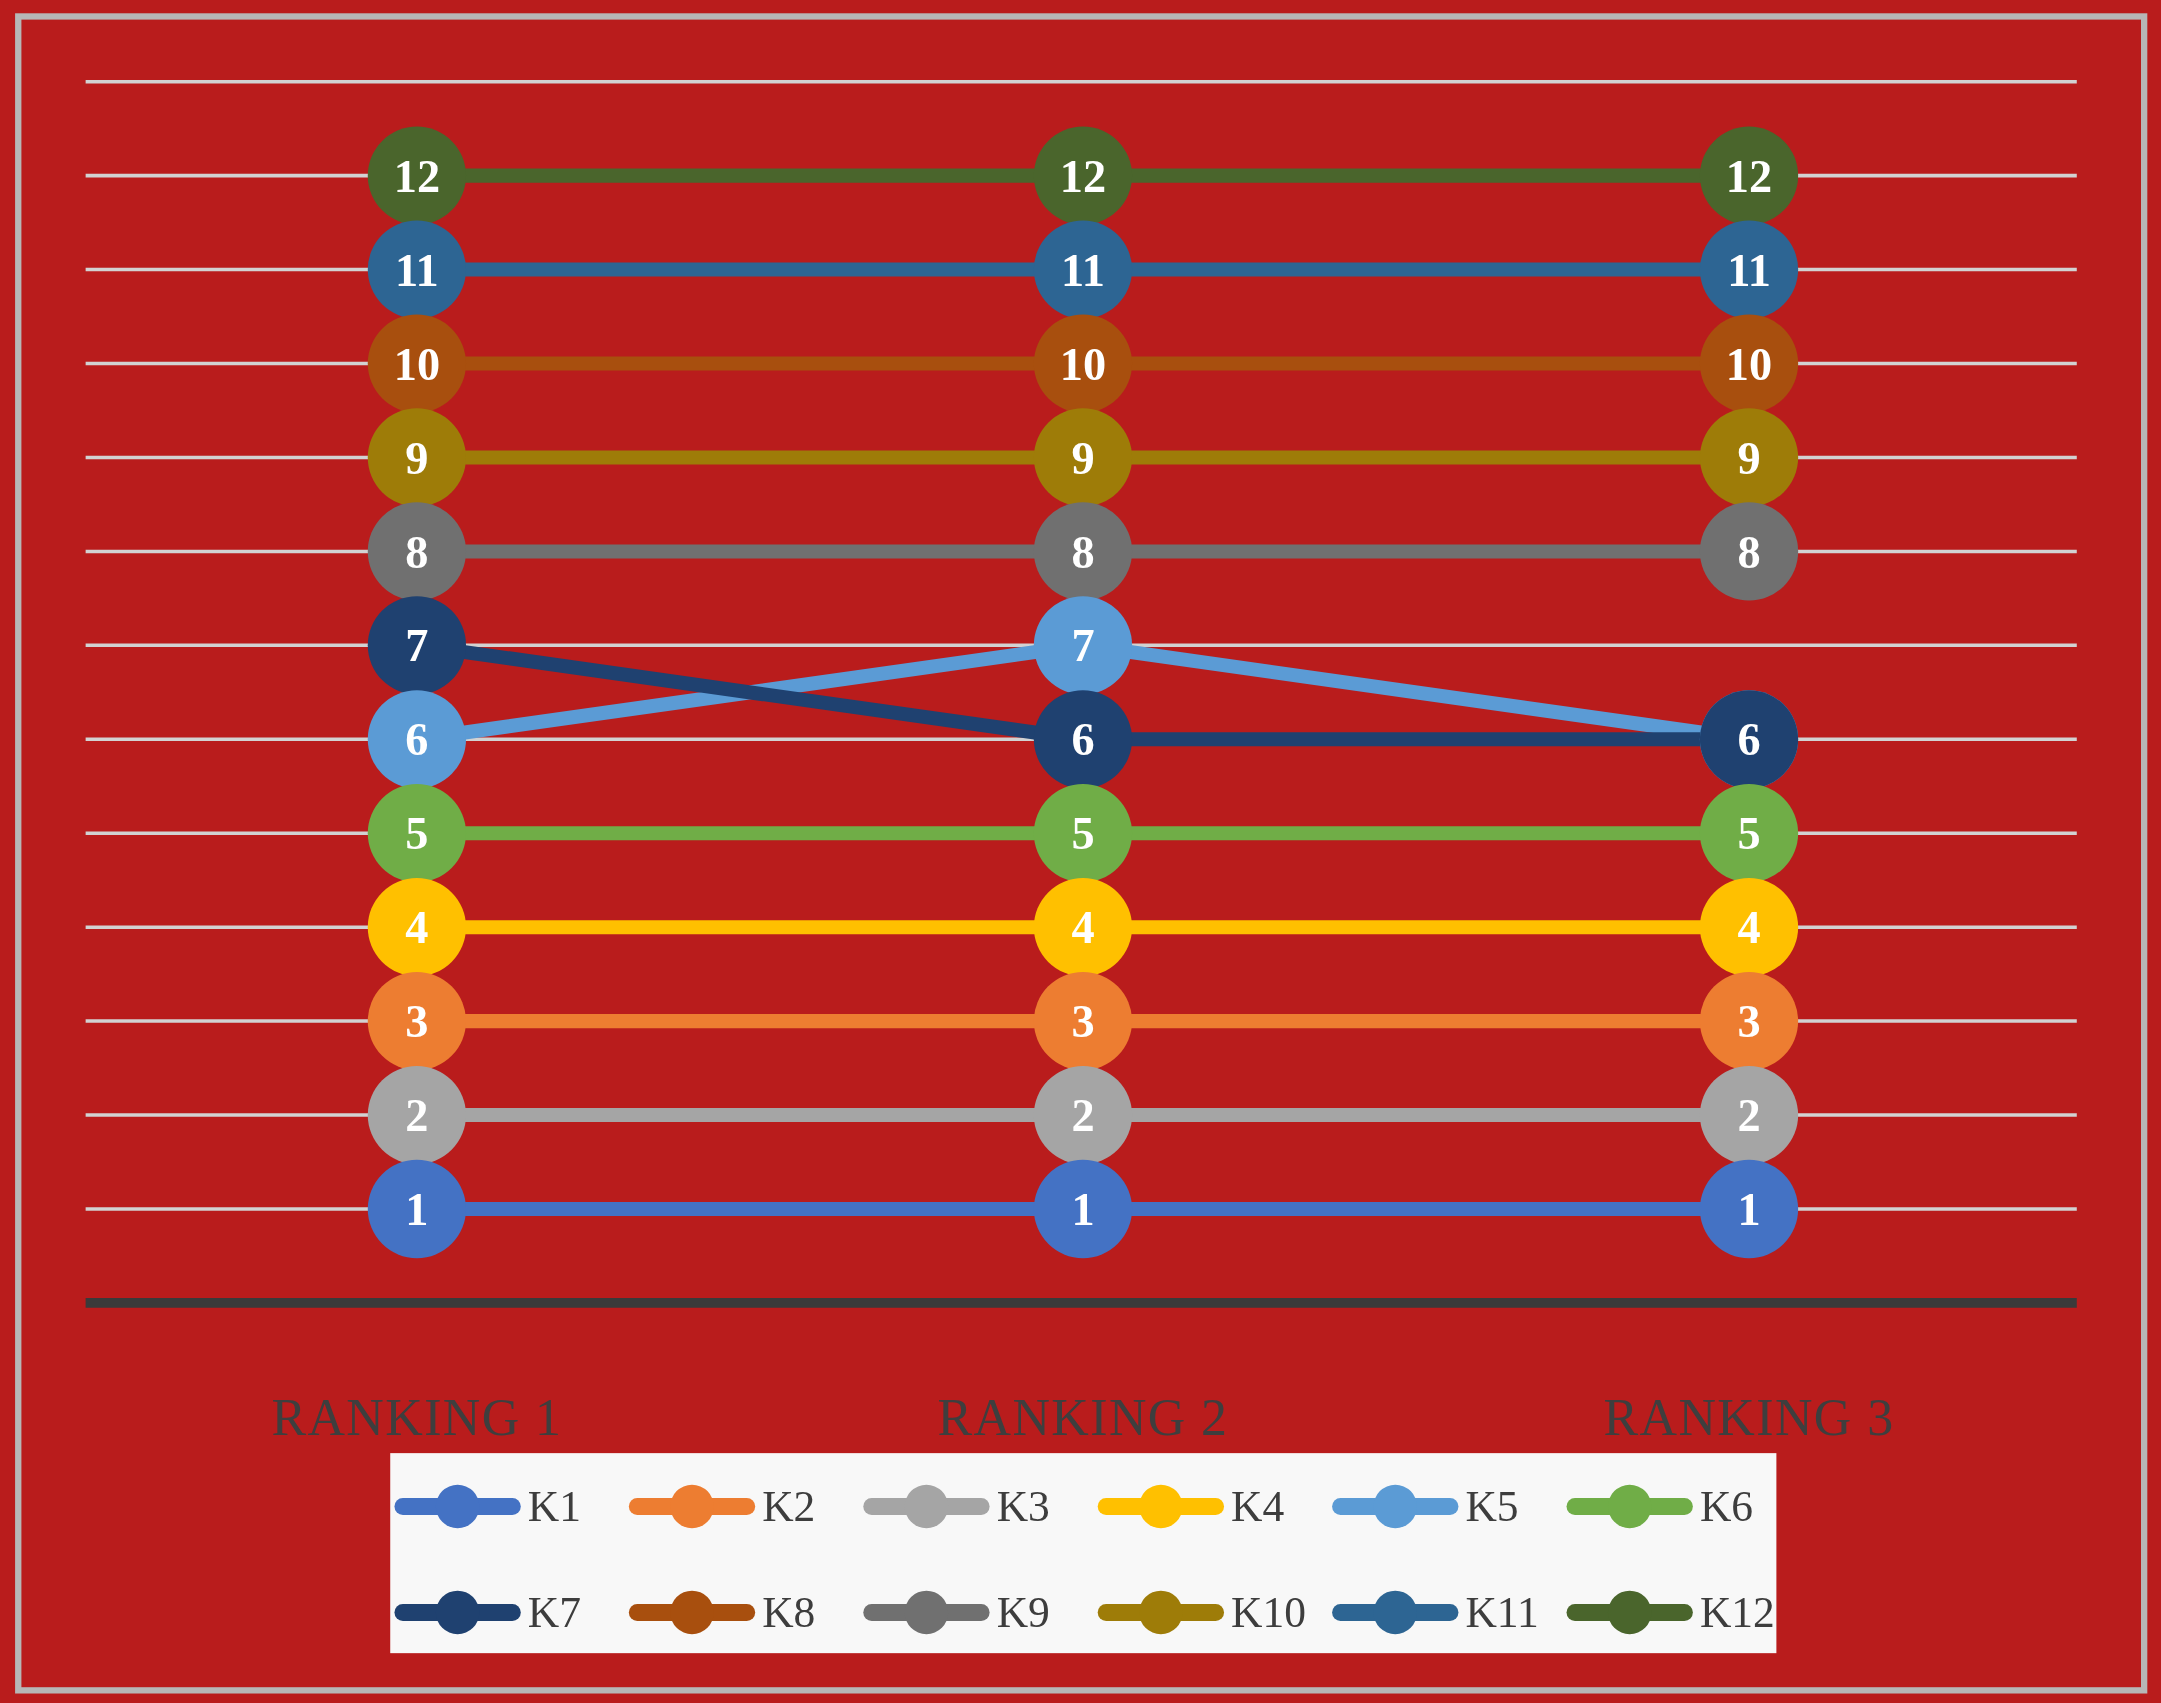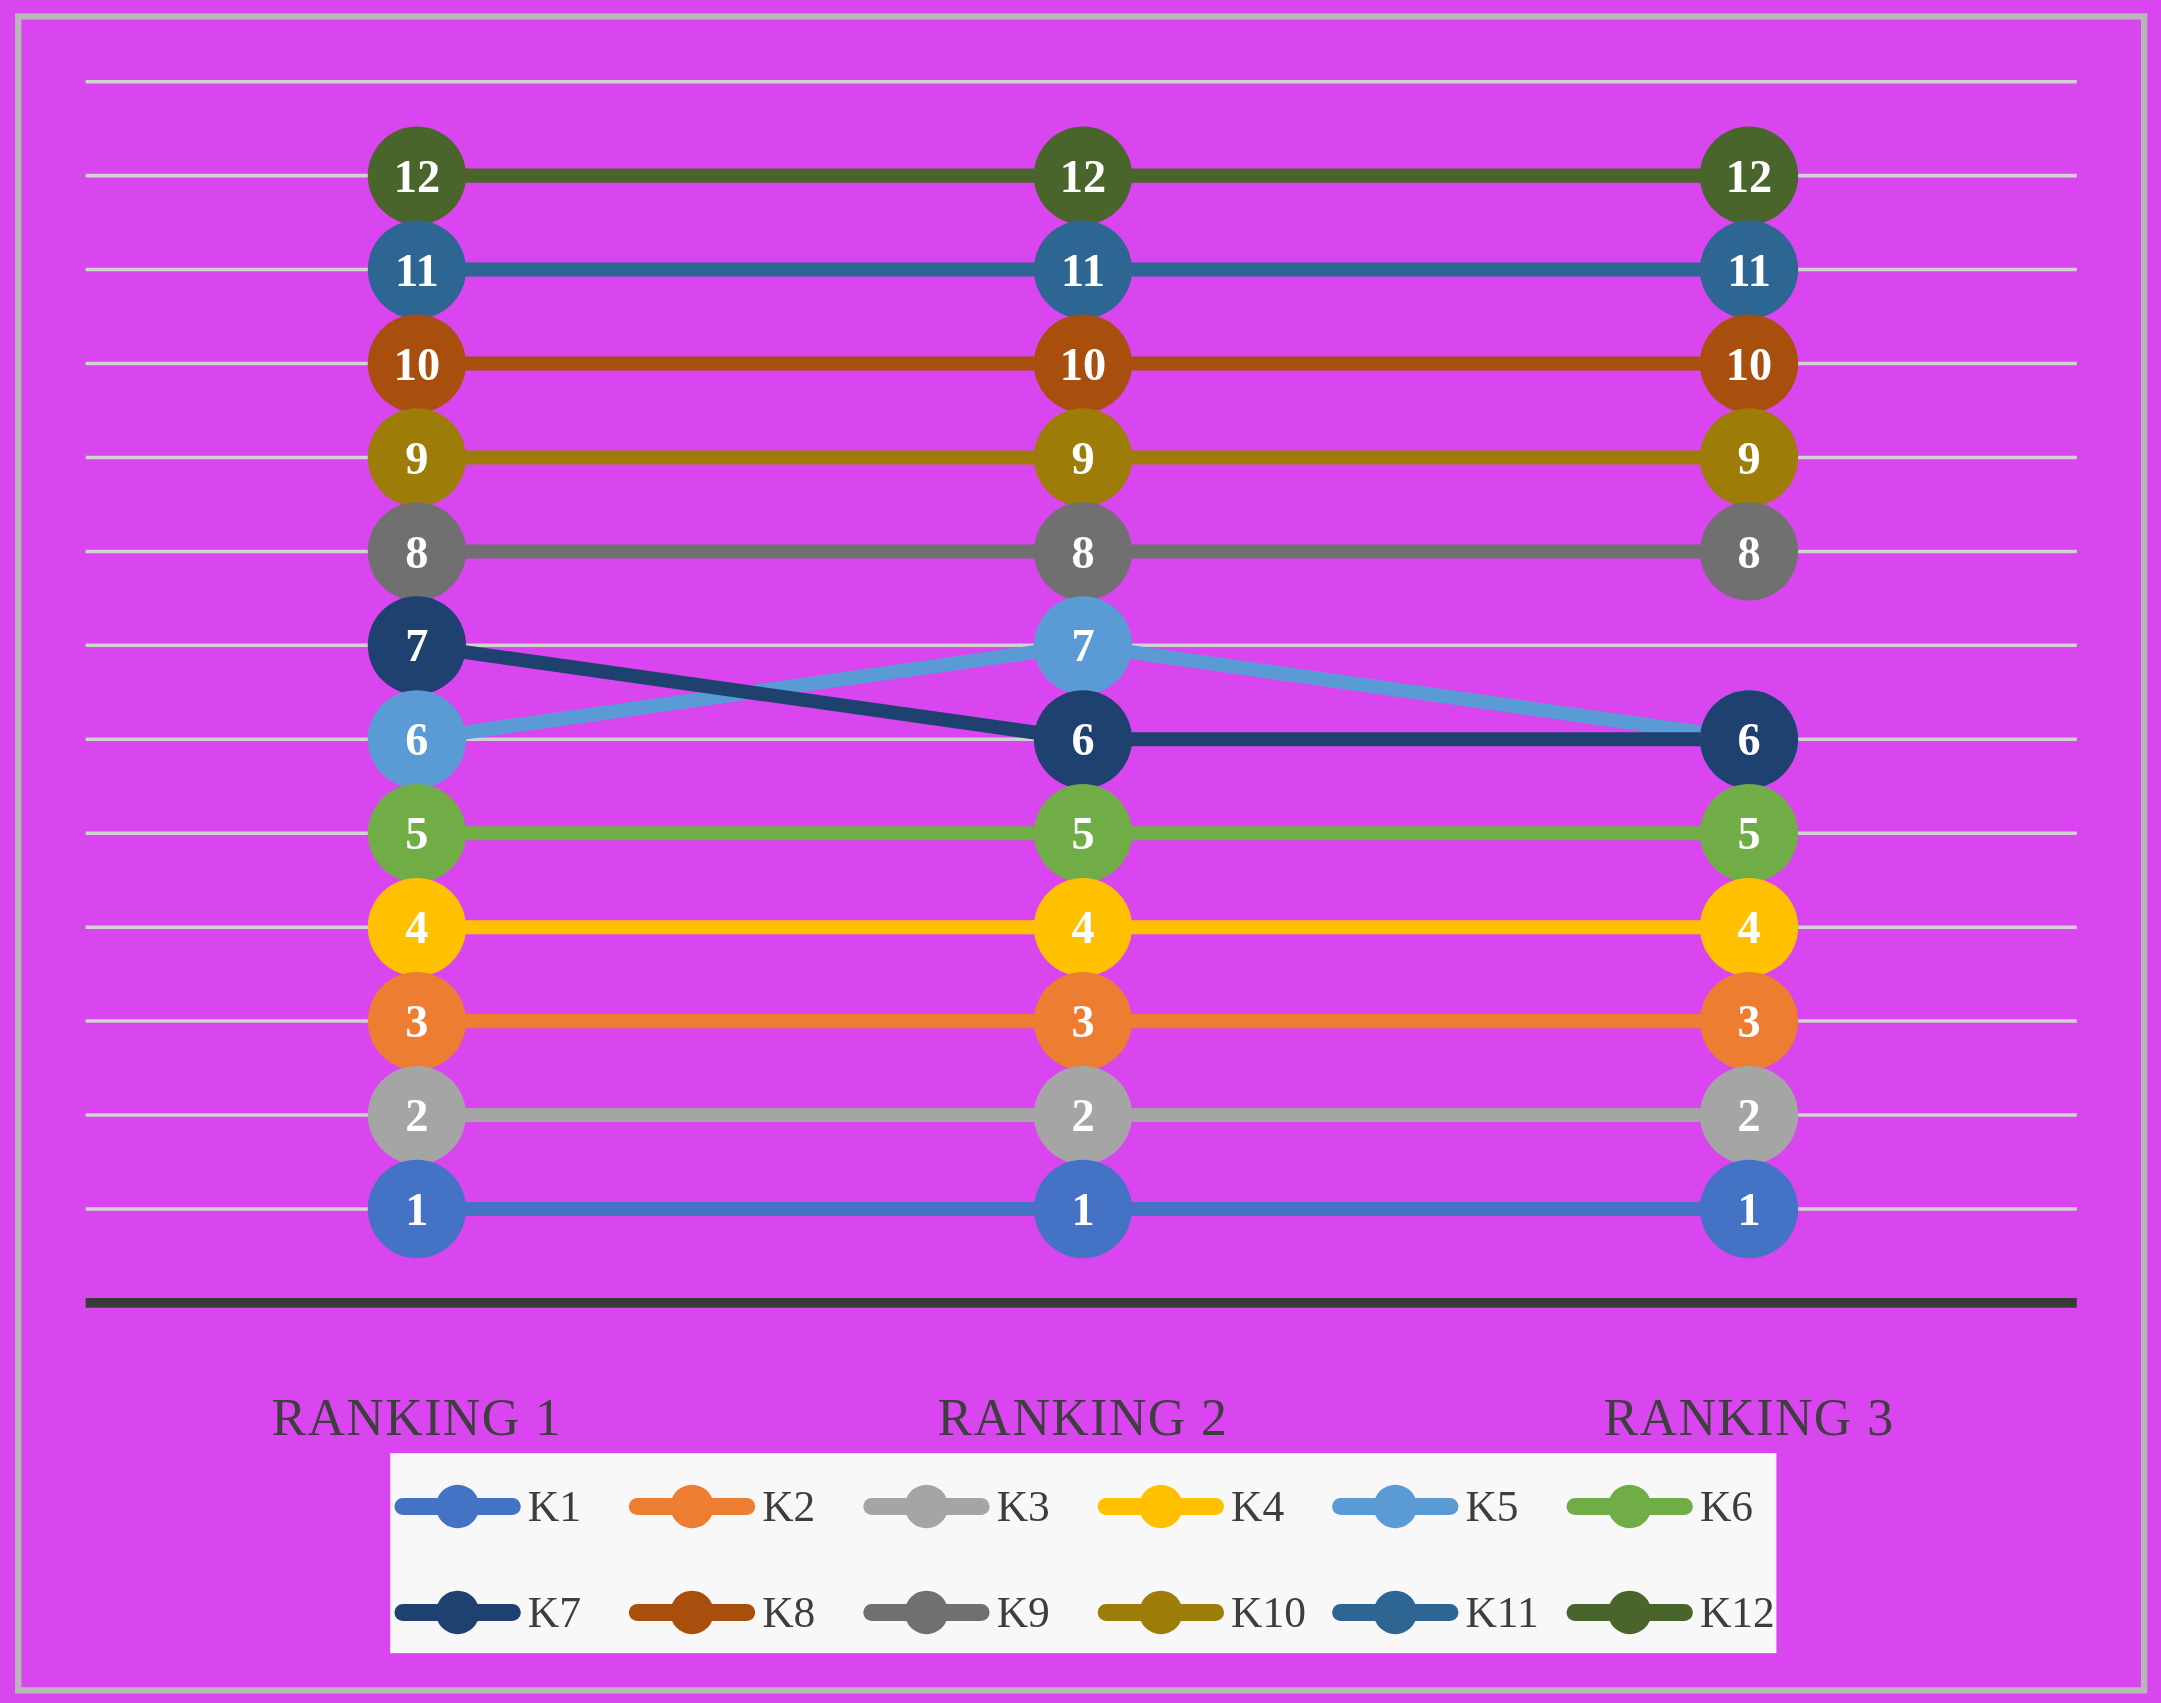--- a/index.html
+++ b/index.html
@@ -1,21 +1,21 @@
 <!DOCTYPE html>
 <html style="font-size:11.2px"><head>
 <meta charset="utf-8">
 <style>
   html, body { margin: 0; padding: 0; background: #ffffff; }
   body { font-family: "Liberation Serif", "DejaVu Serif", serif; }
   .figure-wrap {
     width: 2161px;
     height: 1704px;
     position: relative;
-    background: #d946ef;
+    background: #b91c1c;
   }
   svg text { font-family: "Liberation Serif", "DejaVu Serif", serif; }
 </style>
 </head>
 <body>
 
 <div class="figure-wrap">
   <svg id="chart" viewBox="0 0 3079 2427" width="2161" height="1704">
       <rect x="26" y="23" width="3029" height="2385" fill="none" stroke="#b7b7b7" stroke-width="9"></rect>
       <g>

